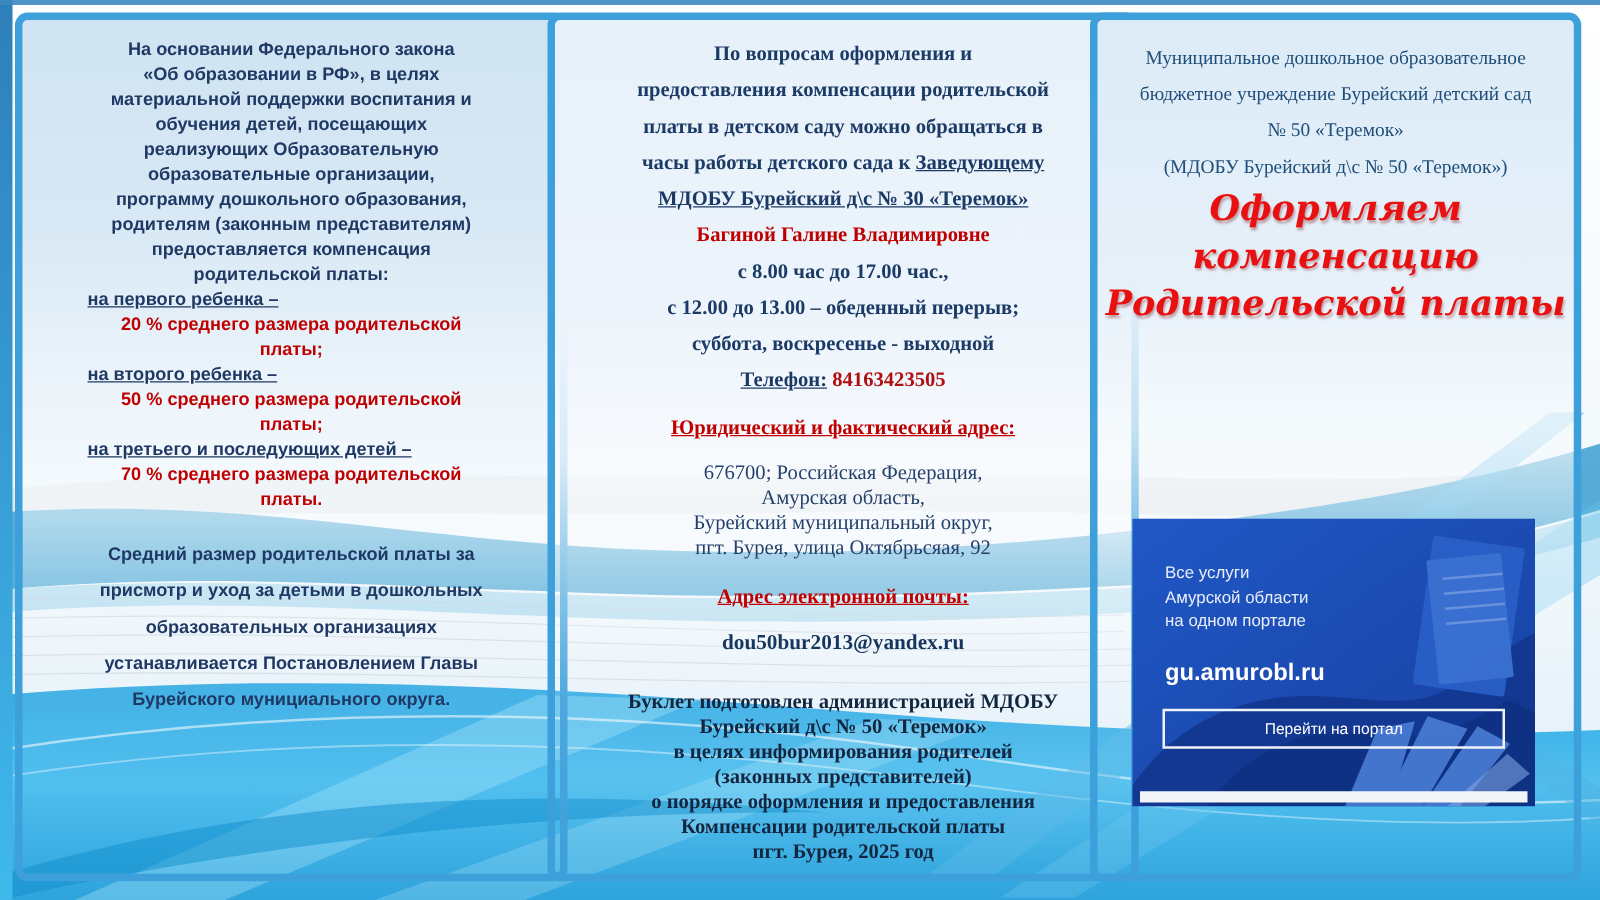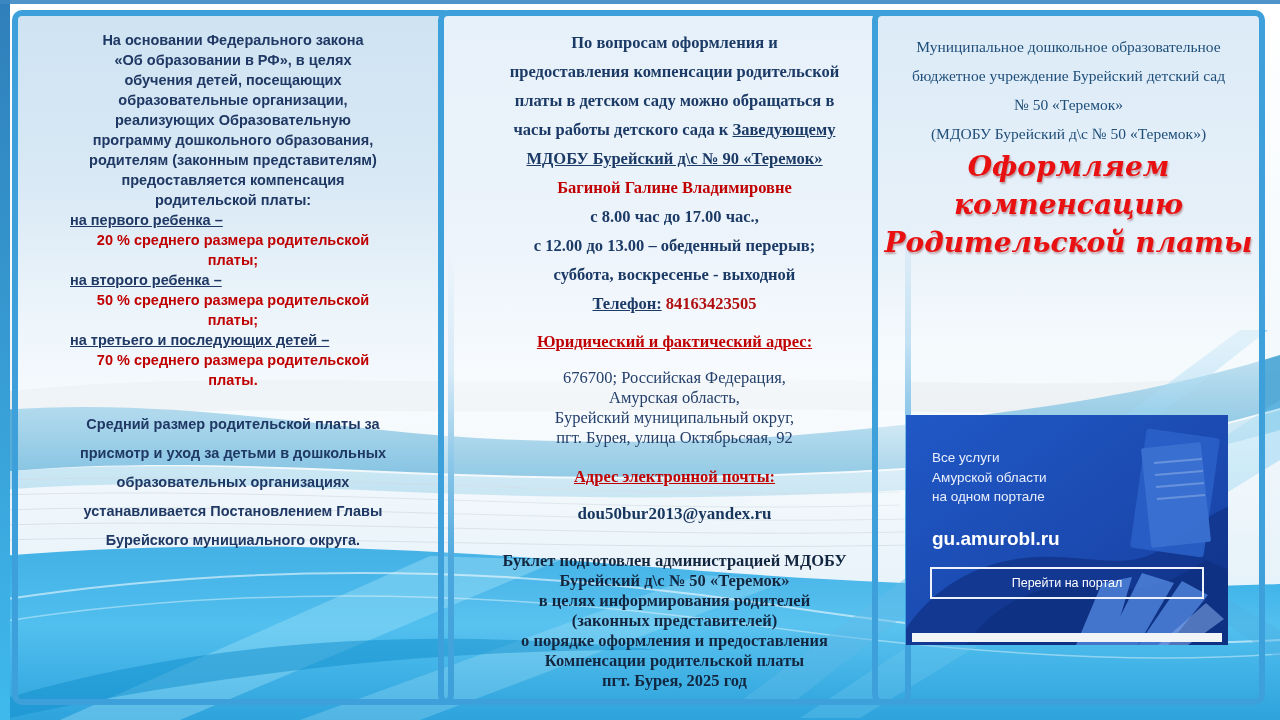--- a/index.html
+++ b/index.html
@@ -105,23 +105,24 @@
   <polygon points="800,718 1280,400 1280,460 860,718" fill="#6cc6ef" opacity="0.35"></polygon>
   <polygon points="940,430 1280,630 1280,660 965,448" fill="#4fb2e5" opacity="0.45"></polygon>
   <rect x="0" y="0" width="10" height="720" fill="url(#gEdge)"></rect>
   <rect width="1280" height="4" fill="#3c88c2" opacity="0.9"></rect>
 </svg>
 
 <div class="panel" id="panel-left">
   <div class="intro">
     <div class="line">На основании Федерального закона</div>
     <div class="line">«Об образовании в РФ»,  в целях</div>
+    <div class="line">материальной  поддержки воспитания и</div>
     <div class="line">обучения детей,  посещающих</div>
+    <div class="line">реализующих  Образовательную</div>
     <div class="line">образовательные организации,</div>
-    <div class="line">реализующих  Образовательную</div>
     <div class="line">программу  дошкольного образования,</div>
     <div class="line">родителям (законным представителям)</div>
     <div class="line">предоставляется компенсация</div>
     <div class="line">родительской платы:</div>
   </div>
   <div class="tiers">
     <div class="tier-label">на первого ребенка –</div>
     <div class="tier-line">20 % среднего  размера родительской</div>
     <div class="tier-line">платы;</div>
     <div class="tier-label">на второго ребенка –</div>
@@ -140,21 +141,21 @@
   </div>
 </div>
 
 <div class="panel" id="panel-middle">
   <div class="mid">
     <div>
       <div class="m-line">По вопросам  оформления  и</div>
       <div class="m-line">предоставления компенсации родительской</div>
       <div class="m-line">платы  в детском саду можно обращаться  в</div>
       <div class="m-line"><span>часы работы детского сада к </span><span class="u">Заведующему</span></div>
-      <div class="m-line"><span class="u">МДОБУ Бурейский д\с № 90 «Теремок»</span></div>
+      <div class="m-line"><span class="u">МДОБУ Бурейский д\с № 30 «Теремок»</span></div>
     </div>
     <div class="m-line red">Багиной  Галине Владимировне</div>
     <div class="m-line">с 8.00 час до 17.00 час.,</div>
     <div class="m-line">с 12.00 до 13.00 – обеденный перерыв;</div>
     <div class="m-line">суббота, воскресенье - выходной</div>
     <div class="m-line"><span class="u">Телефон:</span> <span class="phone-num">84163423505</span></div>
     <div class="sec-head">Юридический и фактический адрес:</div>
     <div class="addr">
       <div class="line">676700; Российская Федерация,</div>
       <div class="line">Амурская  область,</div>

